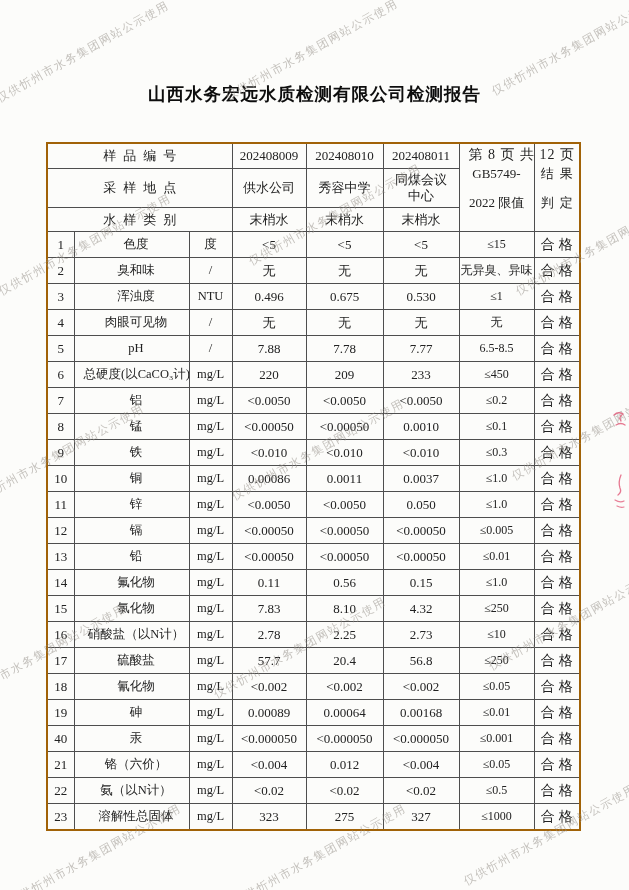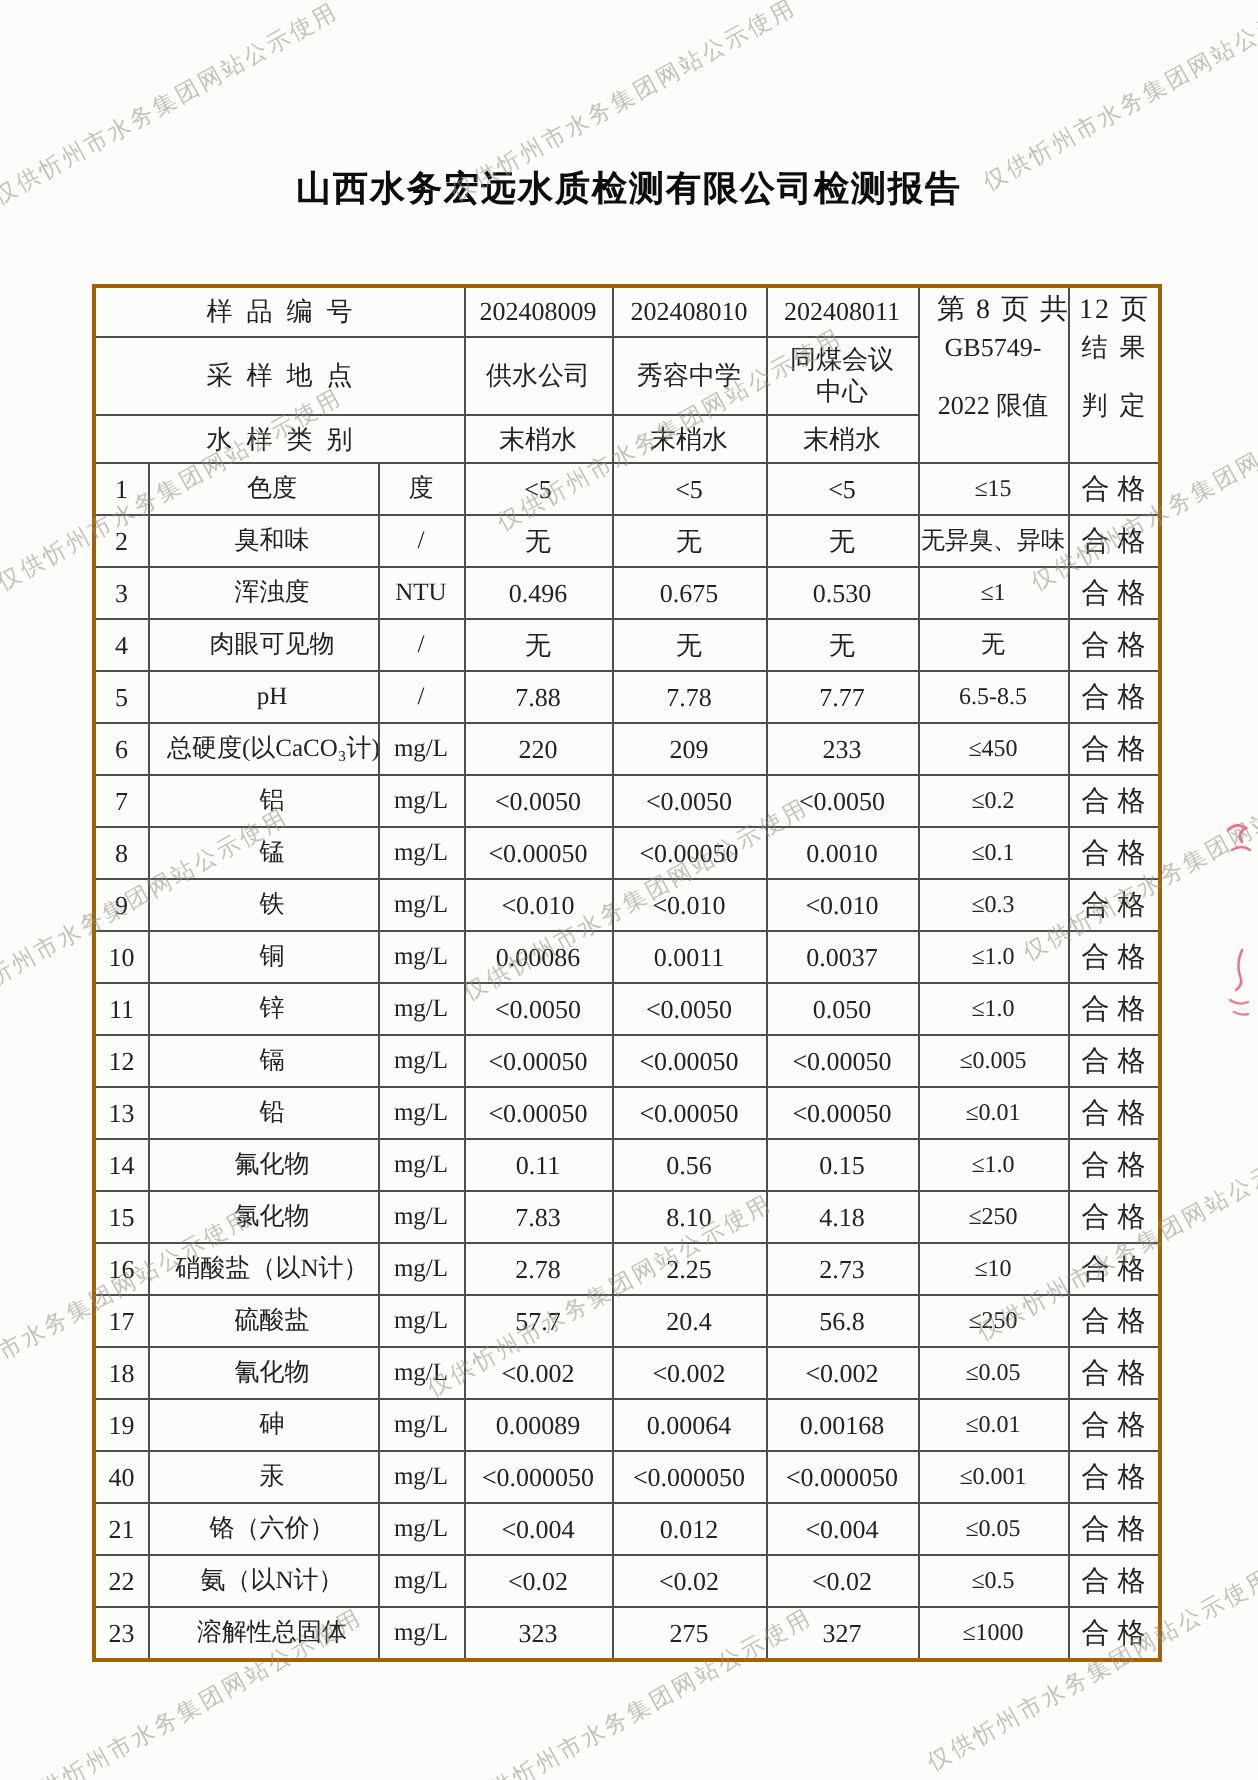--- a/index.html
+++ b/index.html
@@ -252,21 +252,21 @@
           <td class="c-val">0.15</td>
           <td class="c-limit">≤1.0</td>
           <td class="c-result">合格</td>
         </tr>
         <tr>
           <td class="c-no">15</td>
           <td class="c-name">氯化物</td>
           <td class="c-unit">mg/L</td>
           <td class="c-val">7.83</td>
           <td class="c-val">8.10</td>
-          <td class="c-val">4.18</td>
+          <td class="c-val">4.32</td>
           <td class="c-limit">≤250</td>
           <td class="c-result">合格</td>
         </tr>
         <tr>
           <td class="c-no">16</td>
           <td class="c-name">硝酸盐（以N计）</td>
           <td class="c-unit">mg/L</td>
           <td class="c-val">2.78</td>
           <td class="c-val">2.25</td>
           <td class="c-val">2.73</td>

